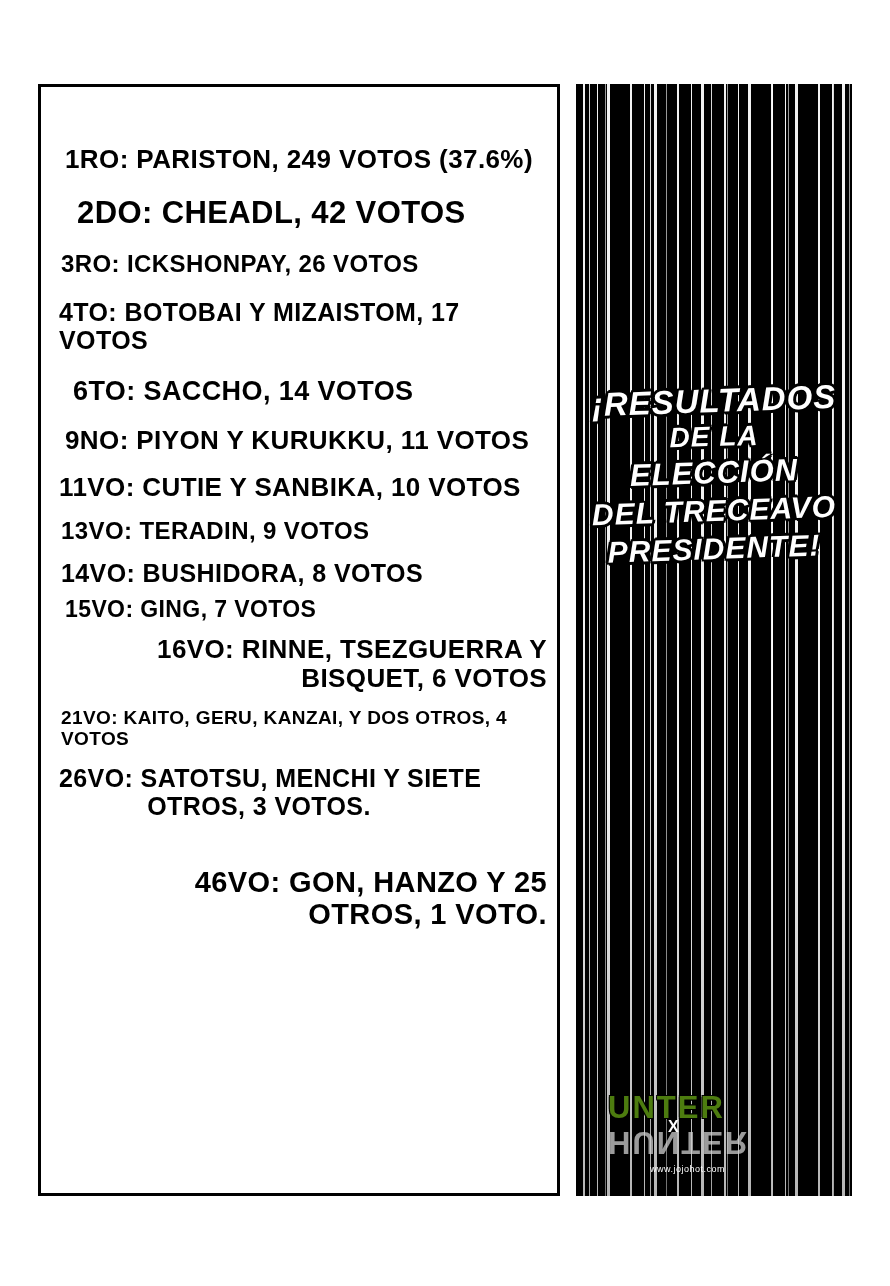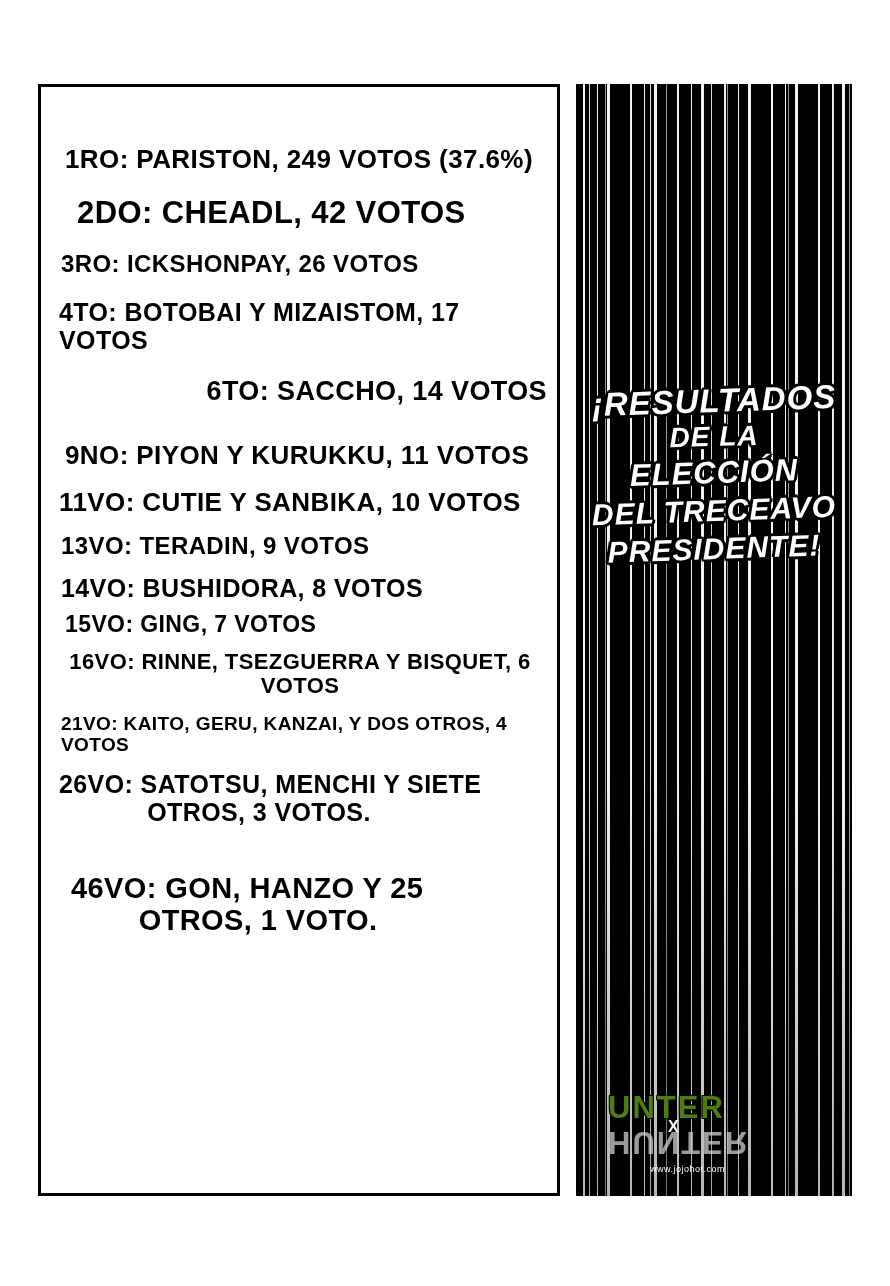--- a/index.html
+++ b/index.html
@@ -174,31 +174,31 @@
 <body>
 
 <div class="page">
 
   <div class="results-panel">
     <div class="results-list">
         <div class="res-line" style="font-size: 26px; padding-left: 14px; margin-bottom: 22px; text-align: left;">1RO: PARISTON, 249 VOTOS (37.6%)</div>
         <div class="res-line" style="font-size: 31px; padding-left: 26px; margin-bottom: 20px; text-align: left;">2DO: CHEADL, 42 VOTOS</div>
         <div class="res-line" style="font-size: 24px; padding-left: 10px; margin-bottom: 20px; text-align: left;">3RO: ICKSHONPAY, 26 VOTOS</div>
         <div class="res-line" style="font-size: 25px; padding-left: 8px; margin-bottom: 22px; text-align: left;">4TO: BOTOBAI Y MIZAISTOM, 17 VOTOS</div>
-        <div class="res-line" style="font-size: 27px; padding-left: 22px; margin-bottom: 35px; text-align: right;">6TO: SACCHO, 14 VOTOS</div>
+        <div class="res-line" style="font-size: 27px; padding-left: 22px; margin-bottom: 20px; text-align: left;">6TO: SACCHO, 14 VOTOS</div>
         <div class="res-line" style="font-size: 26px; padding-left: 14px; margin-bottom: 18px; text-align: left;">9NO: PIYON Y KURUKKU, 11 VOTOS</div>
         <div class="res-line" style="font-size: 26px; padding-left: 8px; margin-bottom: 16px; text-align: left;">11VO: CUTIE Y SANBIKA, 10 VOTOS</div>
         <div class="res-line" style="font-size: 24px; padding-left: 10px; margin-bottom: 14px; text-align: left;">13VO: TERADIN, 9 VOTOS</div>
         <div class="res-line" style="font-size: 25px; padding-left: 10px; margin-bottom: 10px; text-align: left;">14VO: BUSHIDORA, 8 VOTOS</div>
         <div class="res-line" style="font-size: 23px; padding-left: 14px; margin-bottom: 12px; text-align: left;">15VO: GING, 7 VOTOS</div>
-        <div class="res-line" style="font-size: 22px; padding-left: 2px; margin-bottom: 14px; text-align: center; margin-top: 11px;">16VO: RINNE, TSEZGUERRA Y BISQUET, 6 VOTOS</div>
+        <div class="res-line" style="font-size: 26px; padding-left: 2px; margin-bottom: 14px; text-align: right; margin-top: 11px;">16VO: RINNE, TSEZGUERRA Y BISQUET, 6 VOTOS</div>
         <div class="res-line" style="font-size: 19px; padding-left: 10px; margin-bottom: 14px; text-align: left;">21VO: KAITO, GERU, KANZAI, Y DOS OTROS, 4 VOTOS</div>
         <div class="res-line" style="font-size: 25px; padding-left: 8px; margin-bottom: 46px; text-align: left;">26VO: SATOTSU, MENCHI Y SIETE
             OTROS, 3 VOTOS.</div>
-        <div class="res-line" style="font-size: 29px; padding-left: 20px; margin-bottom: 8px; text-align: left;">46VO: GON, HANZO Y 25
+        <div class="res-line" style="font-size: 29px; padding-left: 20px; margin-bottom: 8px; text-align: right;">46VO: GON, HANZO Y 25
         OTROS, 1 VOTO.</div>
       </div>
   </div>
 
   <div class="banner">
     <div class="stripes"></div>
     <div class="stripes2"></div>
     <div class="banner-fade"></div>
 
     <div class="banner-title">

